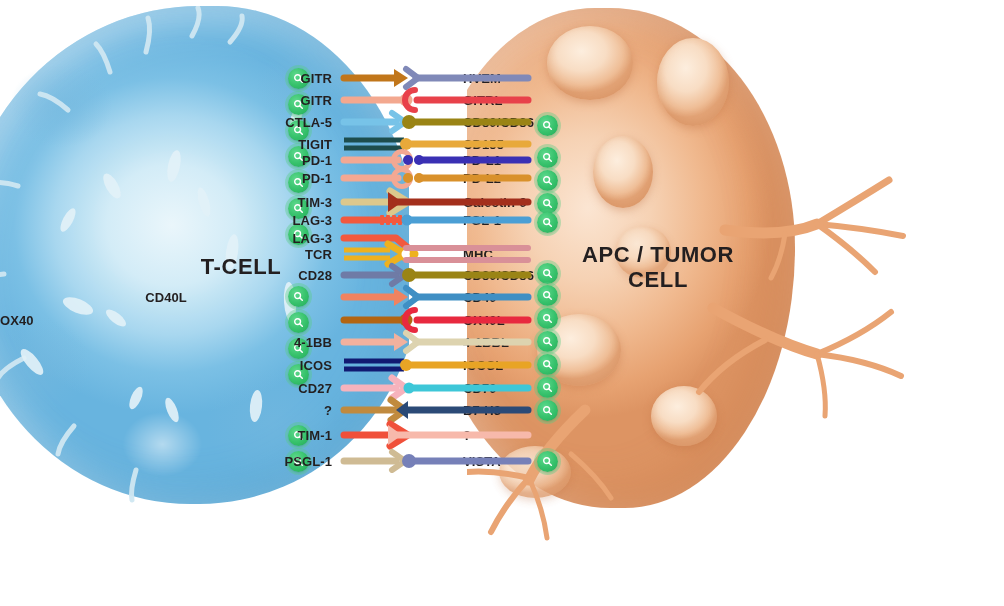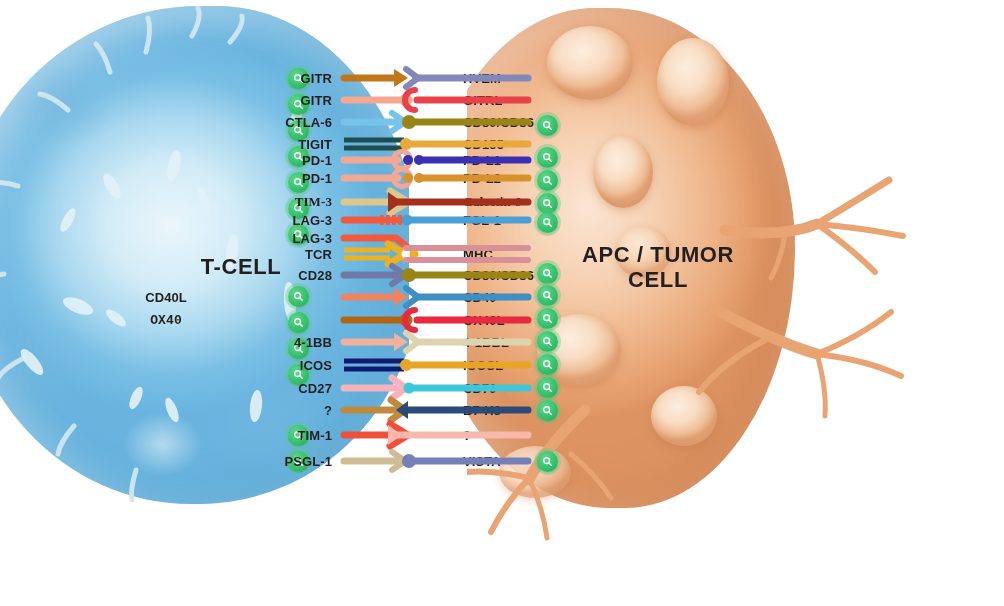--- a/index.html
+++ b/index.html
@@ -313,21 +313,21 @@
         <div class="lbl" style="left: 0px; width: 332px; text-align: right; position: absolute; top: 50%; transform: translateY(-50%);">GITR</div>
         <div class="lbl" style="left: 463px; position: absolute; top: 50%; transform: translateY(-50%); text-align: left;">GITRL</div>
         <svg width="1004" height="22" viewBox="0 0 1004 22" style="position: absolute; left: 0px; top: 0px; overflow: visible;">
           <line x1="344" y1="11" x2="404" y2="11" stroke="#f3a88f" stroke-width="7" stroke-linecap="round"></line>
           <circle cx="406" cy="11" r="6.5" fill="#f3a88f"></circle>
           <path d="M415 1 A 10 10 0 1 0 415 21" fill="none" stroke="#e8414a" stroke-width="6" stroke-linecap="round"></path>
           <line x1="417" y1="11" x2="528" y2="11" stroke="#e8414a" stroke-width="7" stroke-linecap="round"></line>
         </svg>
       </div>
       <div class="row" style="left: 0px; top: 111px; width: 1004px;">
-        <div class="lbl" style="left: 0px; width: 332px; text-align: right; position: absolute; top: 50%; transform: translateY(-50%);">CTLA-6</div>
+        <div class="lbl" style="left: 0px; width: 332px; text-align: right; position: absolute; top: 50%; transform: translateY(-50%);">CTLA-5</div>
         <div class="lbl" style="left: 463px; position: absolute; top: 50%; transform: translateY(-50%); text-align: left;">CD80/CD86</div>
         <svg width="1004" height="22" viewBox="0 0 1004 22" style="position: absolute; left: 0px; top: 0px; overflow: visible;">
           <line x1="344" y1="11" x2="396" y2="11" stroke="#77c3e8" stroke-width="7" stroke-linecap="round"></line>
           <path d="M392 2 L405 11 L392 20" fill="none" stroke="#77c3e8" stroke-width="6" stroke-linejoin="round" stroke-linecap="round"></path>
           <circle cx="409" cy="11" r="7" fill="#9a8415"></circle>
           <line x1="412" y1="11" x2="528" y2="11" stroke="#9a8415" stroke-width="7" stroke-linecap="round"></line>
         </svg>
       </div>
       <div class="row" style="left: 0px; top: 133px; width: 1004px;">
         <div class="lbl" style="left: 0px; width: 332px; text-align: right; position: absolute; top: 50%; transform: translateY(-50%);">TIGIT</div>
@@ -354,21 +354,21 @@
         <div class="lbl" style="left: 0px; width: 332px; text-align: right; position: absolute; top: 50%; transform: translateY(-50%);">PD-1</div>
         <div class="lbl" style="left: 463px; position: absolute; top: 50%; transform: translateY(-50%); text-align: left;">PD-L2</div>
         <svg width="1004" height="22" viewBox="0 0 1004 22" style="position: absolute; left: 0px; top: 0px; overflow: visible;">
           <line x1="344" y1="11" x2="398" y2="11" stroke="#f3a893" stroke-width="7" stroke-linecap="round"></line>
           <circle cx="402" cy="11" r="8.5" fill="none" stroke="#f3a893" stroke-width="5"></circle>
           <circle cx="408" cy="11" r="5" fill="#d9912b"></circle>
           <circle cx="419" cy="11" r="5" fill="#d9912b"></circle>
           <line x1="418" y1="11" x2="528" y2="11" stroke="#d9912b" stroke-width="7" stroke-linecap="round"></line>
         </svg>
       </div>
-      <div class="row" style="left: 0px; top: 191px; width: 888px; font-family: Liberation Serif, serif;">
+      <div class="row" style="left: 0px; top: 191px; width: 888px;">
         <div class="lbl" style="left: 0px; width: 332px; text-align: right; position: absolute; top: 50%; transform: translateY(-50%);">TIM-3</div>
         <div class="lbl" style="left: 463px; position: absolute; top: 50%; transform: translateY(-50%); text-align: left;">Galectin-9</div>
         <svg width="1004" height="22" viewBox="0 0 1004 22" style="position: absolute; left: 0px; top: 0px; overflow: visible;">
           <line x1="344" y1="11" x2="392" y2="11" stroke="#dcc88c" stroke-width="7" stroke-linecap="round"></line>
           <path d="M390 0 L408 11 L390 22" fill="none" stroke="#dcc88c" stroke-width="7" stroke-linejoin="round" stroke-linecap="round"></path>
           <path d="M388 1 L402 11 L388 21 Z" fill="#a32f1c"></path>
           <line x1="396" y1="11" x2="528" y2="11" stroke="#a32f1c" stroke-width="7" stroke-linecap="round"></line>
         </svg>
       </div>
       <div class="row" style="left: 0px; top: 209px; width: 1004px;">
@@ -419,21 +419,21 @@
         <div class="lbl" style="left: 0px; width: 332px; text-align: center; position: absolute; top: 50%; transform: translateY(-50%);">CD40L</div>
         <div class="lbl" style="left: 463px; position: absolute; top: 50%; transform: translateY(-50%); text-align: left;">CD40</div>
         <svg width="1004" height="22" viewBox="0 0 1004 22" style="position: absolute; left: 0px; top: 0px; overflow: visible;">
           <line x1="344" y1="11" x2="398" y2="11" stroke="#f08360" stroke-width="7" stroke-linecap="round"></line>
           <path d="M394 2 L408 11 L394 20 Z" fill="#f08360"></path>
           <path d="M406 2 L418 11 L406 20" fill="none" stroke="#3f8fc4" stroke-width="6" stroke-linejoin="round" stroke-linecap="round"></path>
           <line x1="416" y1="11" x2="528" y2="11" stroke="#3f8fc4" stroke-width="7" stroke-linecap="round"></line>
         </svg>
       </div>
       <div class="row" style="left: 0px; top: 309px; width: 1004px;">
-        <div class="lbl" style="left: 0px; width: 332px; text-align: center; position: absolute; top: 50%; transform: translateY(-50%); font-family: Liberation Mono, monospace;">OX40</div>
+        <div class="lbl" style="left: 0px; width: 332px; text-align: left; position: absolute; top: 50%; transform: translateY(-50%);">OX40</div>
         <div class="lbl" style="left: 463px; position: absolute; top: 50%; transform: translateY(-50%); text-align: left;">OX40L</div>
         <svg width="1004" height="22" viewBox="0 0 1004 22" style="position: absolute; left: 0px; top: 0px; overflow: visible;">
           <line x1="344" y1="11" x2="404" y2="11" stroke="#b36512" stroke-width="7" stroke-linecap="round"></line>
           <circle cx="406" cy="11" r="6.5" fill="#b36512"></circle>
           <path d="M415 1 A 10 10 0 1 0 415 21" fill="none" stroke="#e8293f" stroke-width="6" stroke-linecap="round"></path>
           <line x1="417" y1="11" x2="528" y2="11" stroke="#e8293f" stroke-width="7" stroke-linecap="round"></line>
         </svg>
       </div>
       <div class="row" style="left: 0px; top: 331px; width: 876px;">
         <div class="lbl" style="left: 0px; width: 332px; text-align: right; position: absolute; top: 50%; transform: translateY(-50%);">4-1BB</div>

